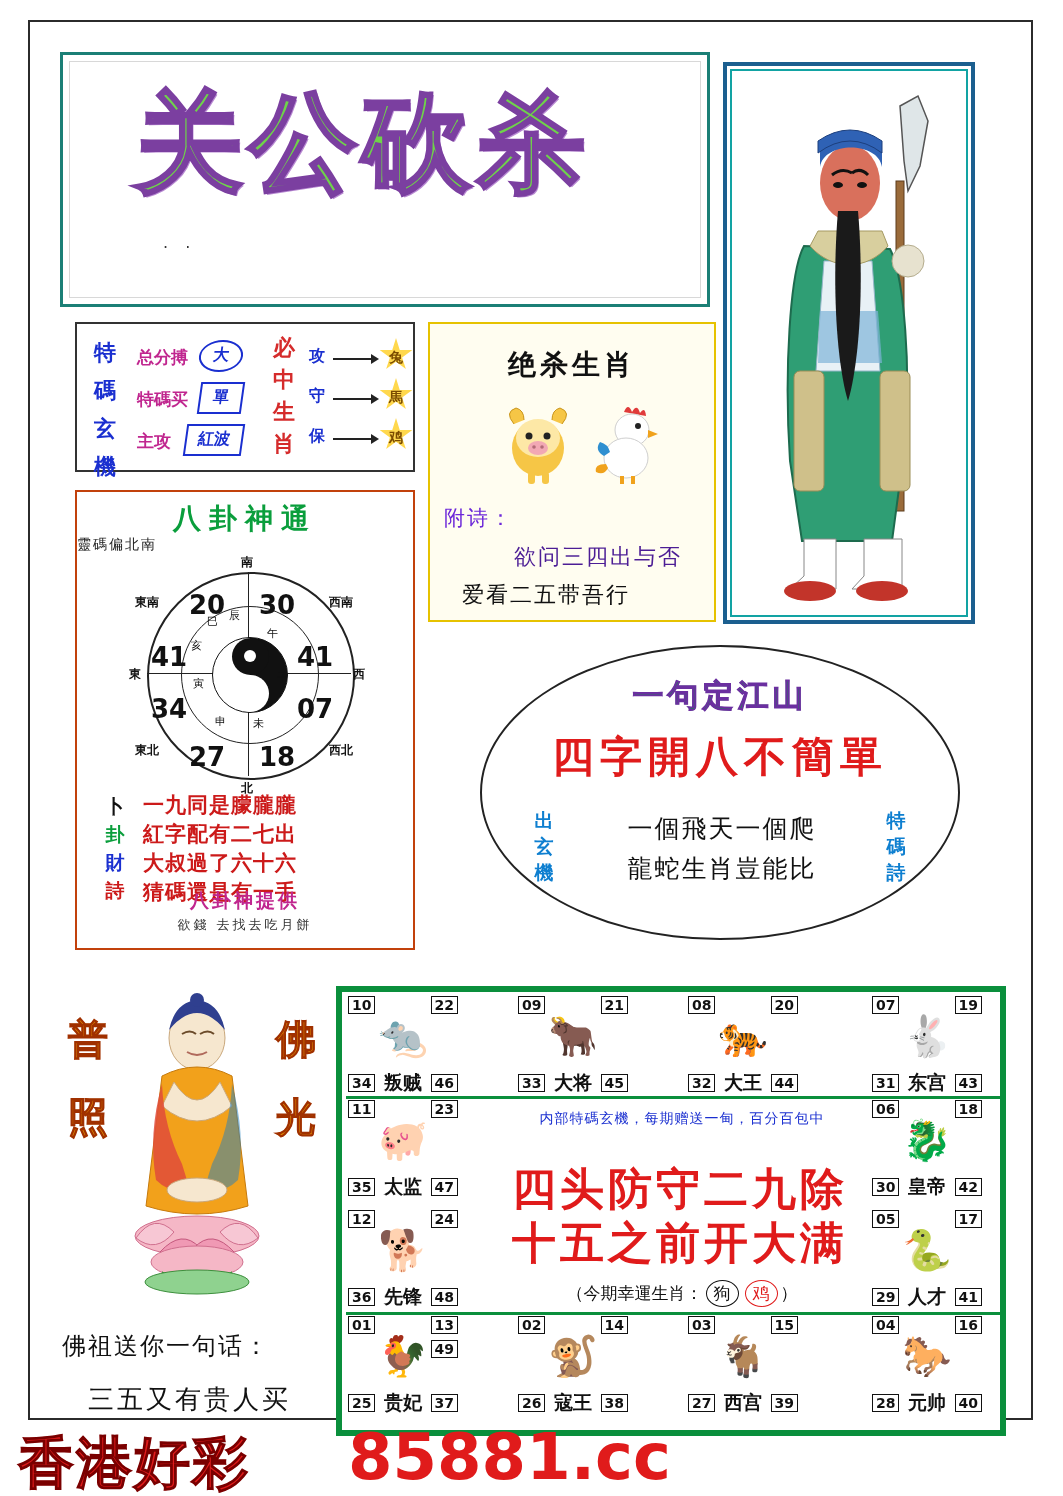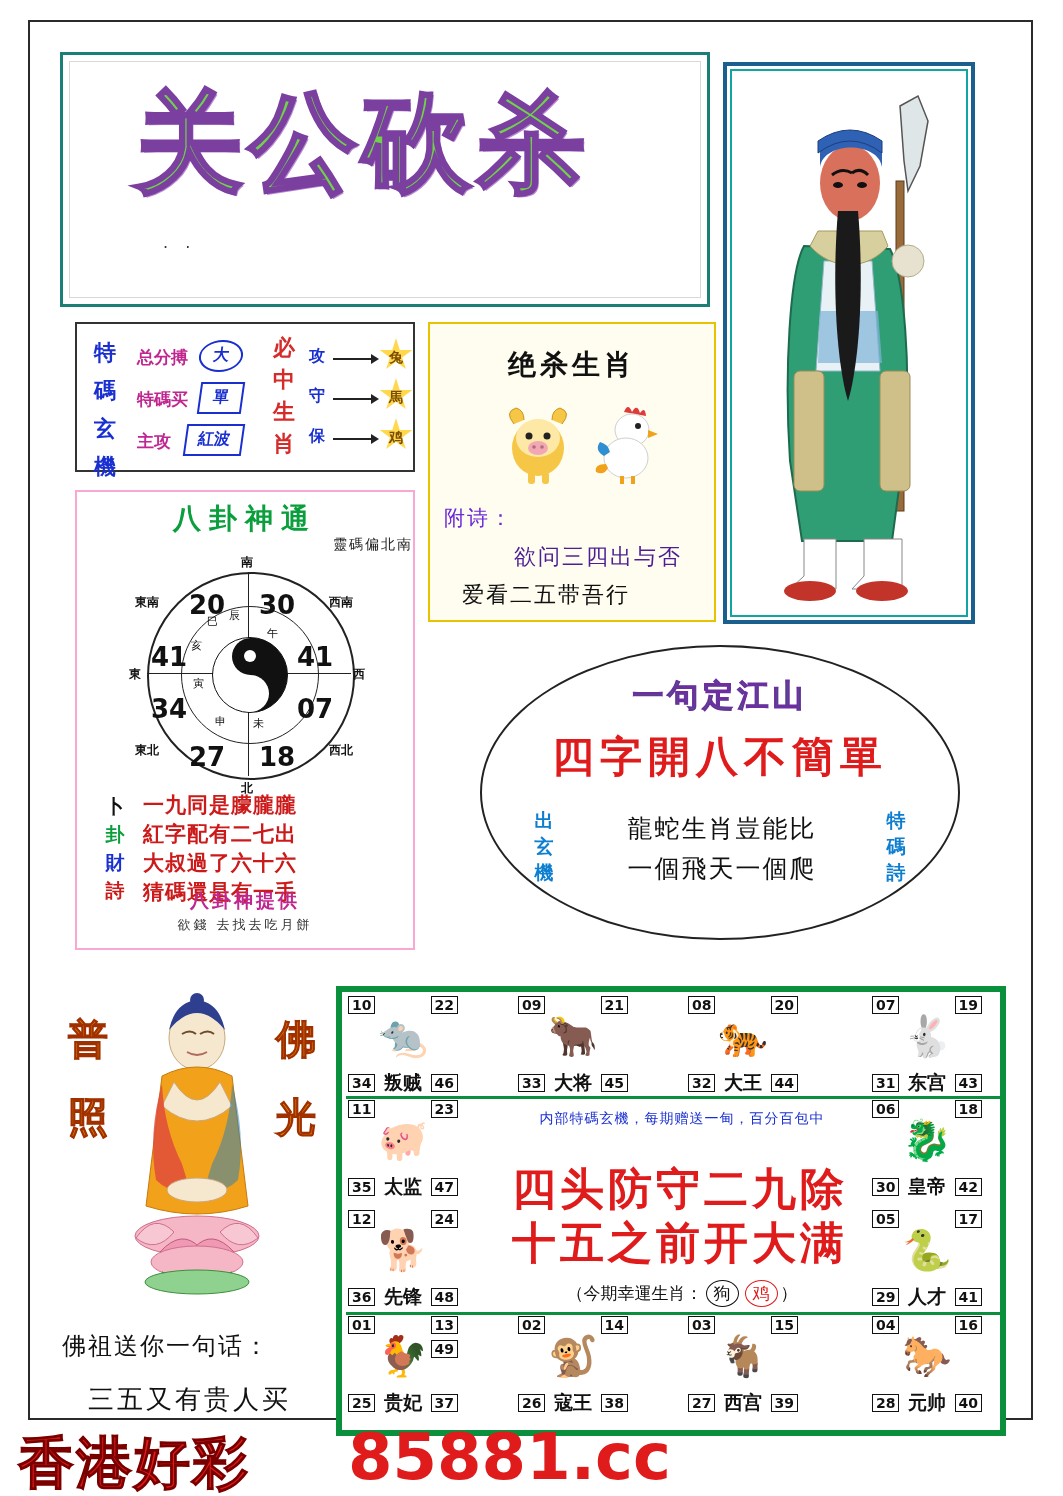--- a/index.html
+++ b/index.html
@@ -92,28 +92,28 @@
   .star{
     position:absolute;left:70px;top:0px;width:34px;height:34px;
     background:#ffd84d;
     clip-path:polygon(50% 0%,61% 35%,98% 35%,68% 57%,79% 91%,50% 70%,21% 91%,32% 57%,2% 35%,39% 35%);
     color:#7a4b00;font-size:14px;text-align:center;line-height:38px;font-weight:bold;
   }
 
   
   .bagua-box{
     position:absolute;left:75px;top:490px;width:340px;height:460px;
-    border:2px solid #f9a8d4;background:#fff;box-sizing:border-box;
+    border:2px solid #c2410c;background:#fff;box-sizing:border-box;
   }
   .bagua-title{
     position:absolute;left:0;top:8px;width:100%;text-align:center;
     font-size:28px;font-weight:bold;color:#0a9e3c;letter-spacing:8px;
   }
   .bagua-sub{
-    position:absolute;left:0;top:44px;width:100%;text-align:right;
+    position:absolute;left:0;top:44px;width:100%;text-align:left;
     font-size:14px;color:#222;letter-spacing:2px;
   }
   .circle-wrap{position:absolute;left:52px;top:62px;width:240px;height:240px;}
   .ring{
     position:absolute;left:18px;top:18px;width:204px;height:204px;border:2px solid #222;border-radius:50%;
   }
   .ring2{
     position:absolute;left:52px;top:52px;width:136px;height:136px;border:1px solid #222;border-radius:50%;
   }
   .taiji{
@@ -462,22 +462,22 @@
     <div class="jue-l1">欲问三四出与否</div>
     <div class="jue-l2">爱看二五带吾行</div>
   </div>
 
   <div class="oval">
     <div class="oval-t1">一句定江山</div>
     <div class="oval-t2">四字開八不簡單</div>
     <div class="oval-side-l">出玄機</div>
     <div class="oval-side-r">特碼詩</div>
     <div class="oval-mid">
+      <div>一個飛天一個爬</div>
       <div>龍蛇生肖豈能比</div>
-      <div>一個飛天一個爬</div>
     </div>
   </div>
 
   <div class="pu-zhao">普照</div>
   <div class="fo-guang">佛光</div>
   <div class="buddha">
     <svg viewBox="0 0 170 330" width="170" height="330">
 
       <ellipse cx="85" cy="48" rx="28" ry="32" fill="#f6e7cf" stroke="#caa87c"></ellipse>
       <path d="M57 40 q28 -34 56 0 q-6 -28 -28 -30 q-22 2 -28 30" fill="#2f3f8f"></path>

